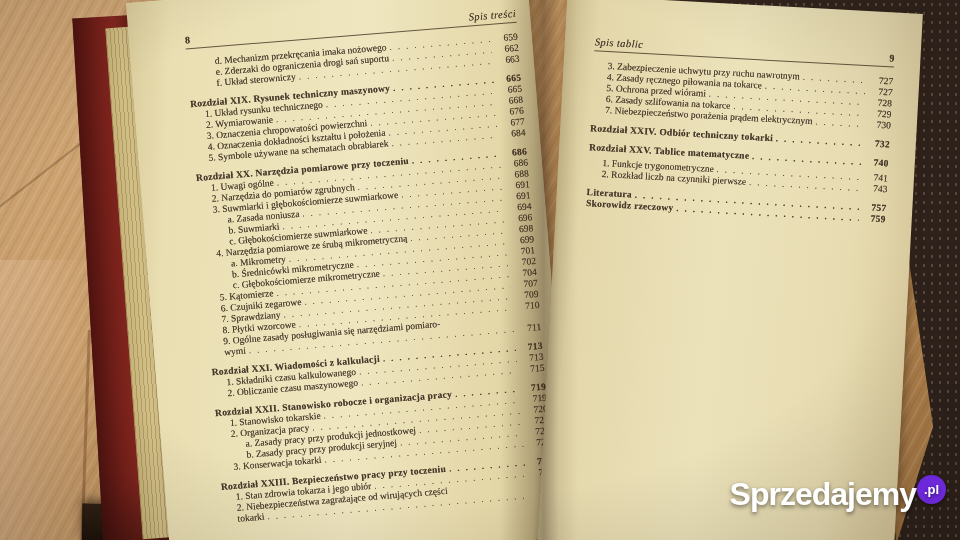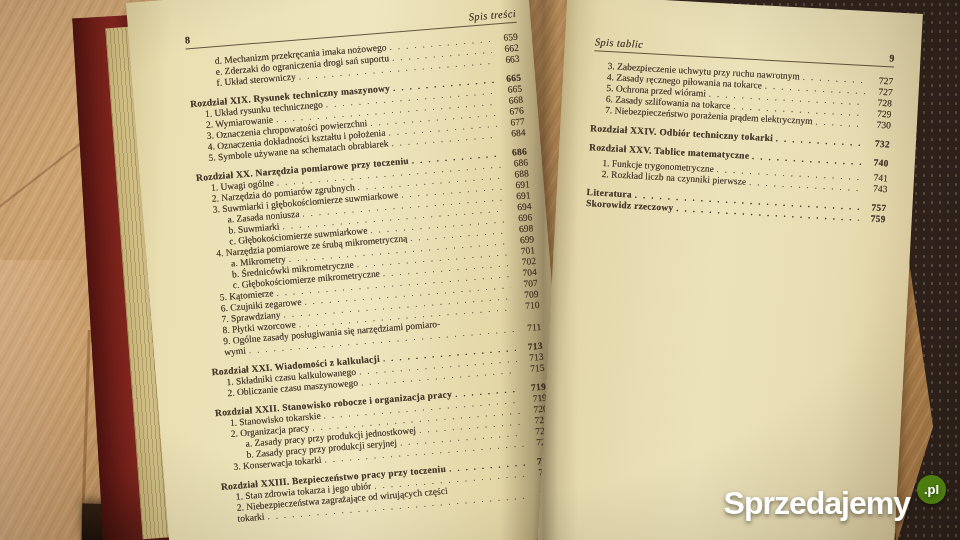--- a/index.html
+++ b/index.html
@@ -60,22 +60,22 @@
   .gap{margin-top:8px;}
   .gap-sm{margin-top:4px;}
   .row.wrapfirst{white-space:normal;}
 
   .gutter{position:absolute;left:500px;top:0;width:78px;height:540px;pointer-events:none;
     background:linear-gradient(90deg,rgba(70,48,22,0) 0%,rgba(70,48,22,.28) 42%,rgba(45,30,14,.38) 56%,rgba(70,48,22,.12) 75%,rgba(70,48,22,0) 100%);}
 
   .vignette{position:absolute;inset:0;pointer-events:none;background:radial-gradient(ellipse at 48% 45%,rgba(0,0,0,0) 60%,rgba(20,12,6,.18) 100%);}
 
   
-  .watermark{position:absolute;right:14px;bottom:18px;z-index:20;font-family:"Liberation Sans",sans-serif;font-weight:bold;color:#fff;font-size:32px;letter-spacing:-1px;text-shadow:0 2px 4px rgba(0,0,0,.5);display:flex;align-items:flex-start;}
-  .pl-badge{display:inline-flex;align-items:center;justify-content:center;width:29px;height:29px;border-radius:50%;background:#4d7c0f;color:#fff;font-size:13px;letter-spacing:0;margin-left:7px;margin-top:-10px;box-shadow:0 2px 4px rgba(0,0,0,.4);}
+  .watermark{position:absolute;right:14px;bottom:27px;z-index:20;font-family:"Liberation Sans",sans-serif;font-weight:bold;color:#fff;font-size:32px;letter-spacing:-1px;text-shadow:0 2px 4px rgba(0,0,0,.5);display:flex;align-items:center;}
+  .pl-badge{display:inline-flex;align-items:center;justify-content:center;width:29px;height:29px;border-radius:50%;background:#6d28d9;color:#fff;font-size:13px;letter-spacing:0;margin-left:1px;margin-top:-10px;box-shadow:0 2px 4px rgba(0,0,0,.4);}
 </style>
 </head>
 <body>
 
 <div class="scene">
 
   <div class="wood"></div>
   <div class="wood-light"></div>
   <div class="wood-seam-1"></div>
   <div class="wood-seam-2"></div>

